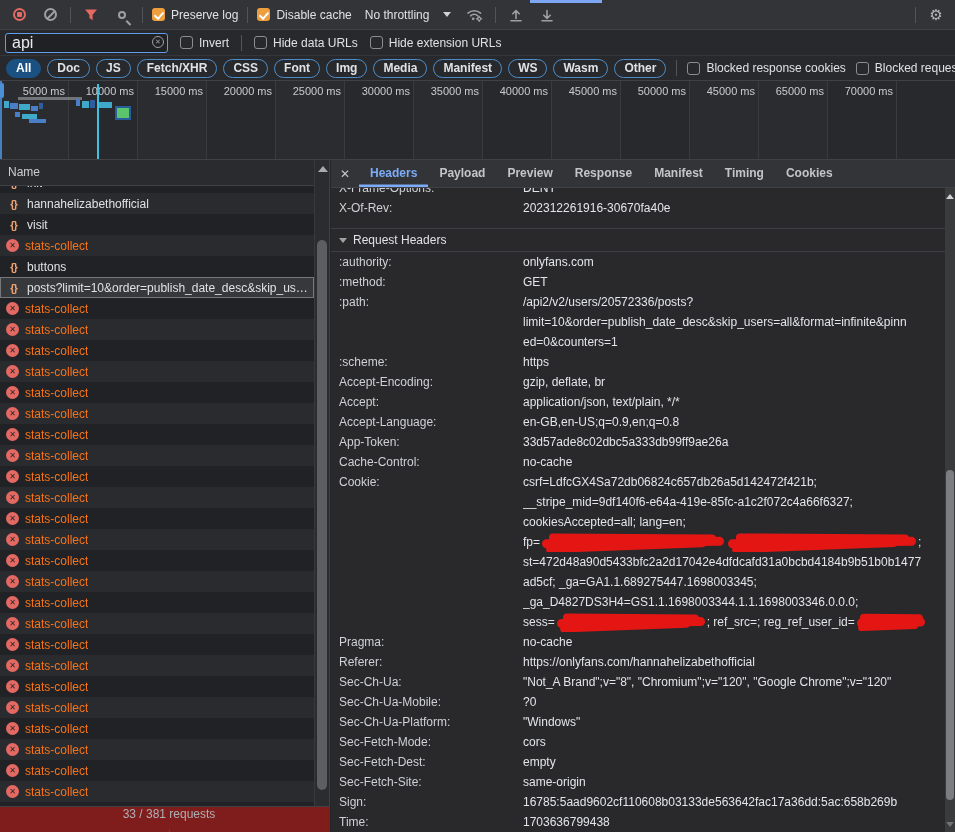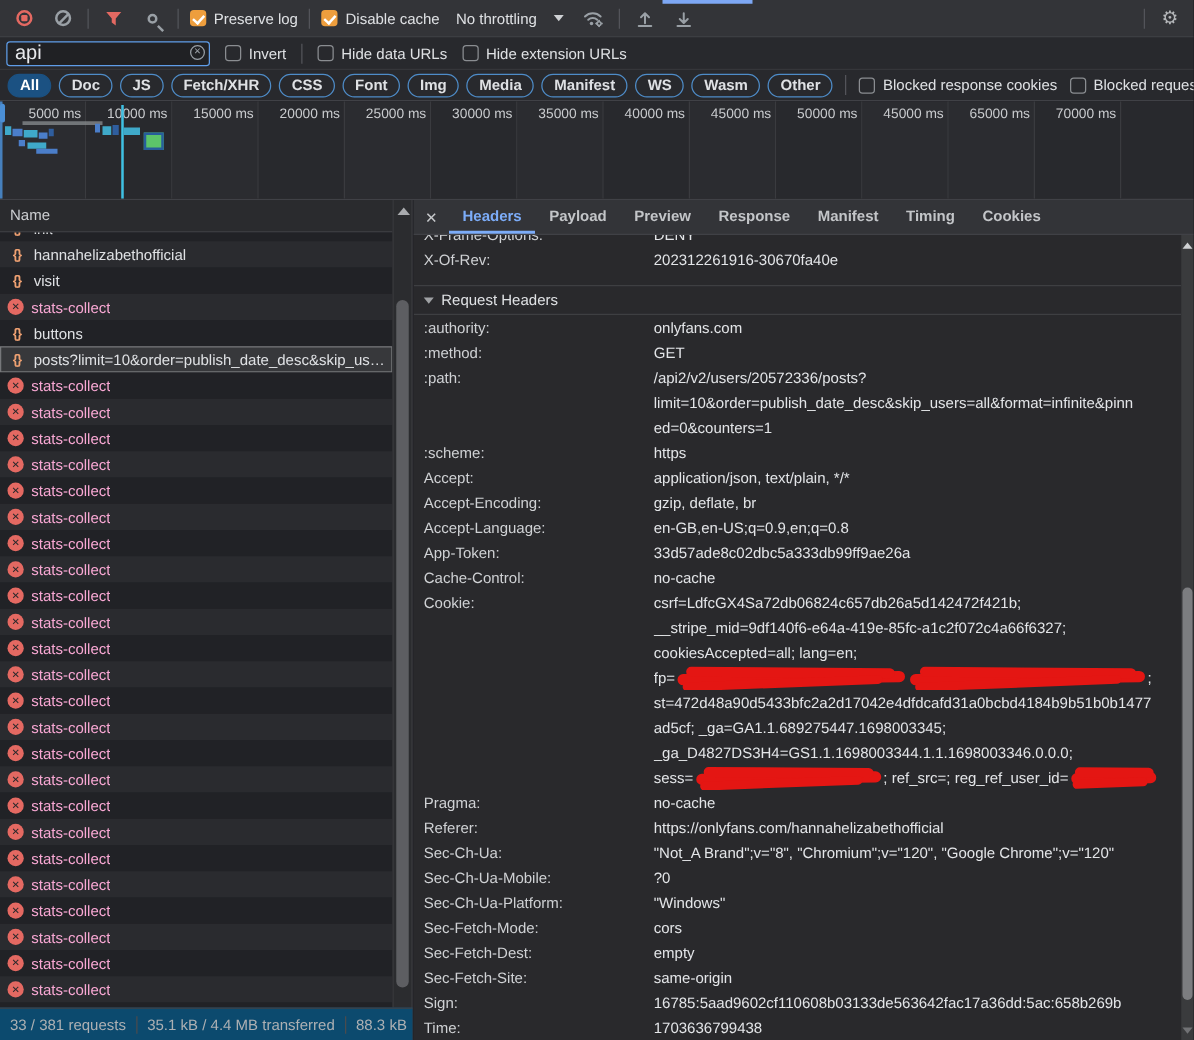--- a/index.html
+++ b/index.html
@@ -82,31 +82,31 @@
   .req-row { height:21px; display:flex; align-items:center; padding-left:6px; overflow:hidden;
     white-space:nowrap; cursor:pointer; }
   .req-row.even { background:#212226; }
   .req-row.odd { background:#2a2b2f; }
   .req-row.sel { background:#37383b; box-shadow:inset 0 0 0 1px #76777a; }
   .ric { flex:none; width:15px; margin-right:6px; text-align:center; }
   .ic-json { color:#efa172; font-weight:700; font-size:11px; letter-spacing:-1px; }
   .ic-err { display:inline-block; width:13px; height:13px; background:#e46962; border-radius:50%;
     color:#27282b; font-size:8px; font-weight:700; line-height:13px; text-align:center; letter-spacing:0; }
   .rlabel { overflow:hidden; text-overflow:ellipsis; color:#dfe1e4; }
-  .req-row.err .rlabel { color:#f9a8d4; }
+  .req-row.err .rlabel { color:#f97316; }
 
   .list-scroll { position:absolute; right:0; top:0; bottom:26px; width:15px; background:#2b2c2f;
     border-left:1px solid #38393d; }
   .scroll-up { position:absolute; top:6px; left:3px; width:0; height:0; border-left:5px solid transparent;
     border-right:5px solid transparent; border-bottom:6px solid #a9abae; }
   .list-thumb { position:absolute; left:2px; top:80px; width:10px; height:550px; background:#5d5e62; border-radius:5px; }
 
-  .status-bar { position:absolute; left:0; bottom:0; width:330px; height:26px; background:#0c4a6e;
+  .status-bar { position:absolute; left:0; bottom:0; width:330px; height:26px; background:#7f1d1d;
     border-top:1px solid #404146; display:flex; align-items:center; gap:8px; padding-left:8px;
-    color:#adb0b3; white-space:nowrap; overflow:hidden; }
+    color:#adb0b3; white-space:nowrap; overflow:hidden;flex-direction:column; }
   .sb-sep { width:1px; height:14px; background:#4a4b4e; flex:none; }
 
   
   .right-panel { position:absolute; left:331px; top:0; right:0; bottom:0; background:#29292c; }
   .tabbar { position:absolute; left:0; top:0; right:0; height:28px; background:#333438;
     border-bottom:1px solid #404146; display:flex; align-items:center; }
   .close-x { width:28px; text-align:center; color:#c7c9cc; font-size:12px; cursor:pointer; flex:none; }
   .tabs { display:flex; height:100%;font-weight:bold; }
   .tab { height:100%; line-height:27px; padding:0 11px; color:#c3c5c8; cursor:pointer; white-space:nowrap; }
   .tab.active { color:#7cacf8; box-shadow:inset 0 -2.5px 0 #7cacf8; }
@@ -502,26 +502,26 @@
     <span class="k">:path:</span>
     <div class="v">/api2/v2/users/20572336/posts?
 limit=10&amp;order=publish_date_desc&amp;skip_users=all&amp;format=infinite&amp;pinn
 ed=0&amp;counters=1</div>
   </div>
             <div class="kv">
     <span class="k">:scheme:</span>
     <div class="v">https</div>
   </div>
             <div class="kv">
+    <span class="k">Accept-Encoding:</span>
+    <div class="v">gzip, deflate, br</div>
+  </div>
+            <div class="kv">
     <span class="k">Accept:</span>
     <div class="v">application/json, text/plain, */*</div>
-  </div>
-            <div class="kv">
-    <span class="k">Accept-Encoding:</span>
-    <div class="v">gzip, deflate, br</div>
   </div>
             <div class="kv">
     <span class="k">Accept-Language:</span>
     <div class="v">en-GB,en-US;q=0.9,en;q=0.8</div>
   </div>
             <div class="kv">
     <span class="k">App-Token:</span>
     <div class="v">33d57ade8c02dbc5a333db99ff9ae26a</div>
   </div>
             <div class="kv">

